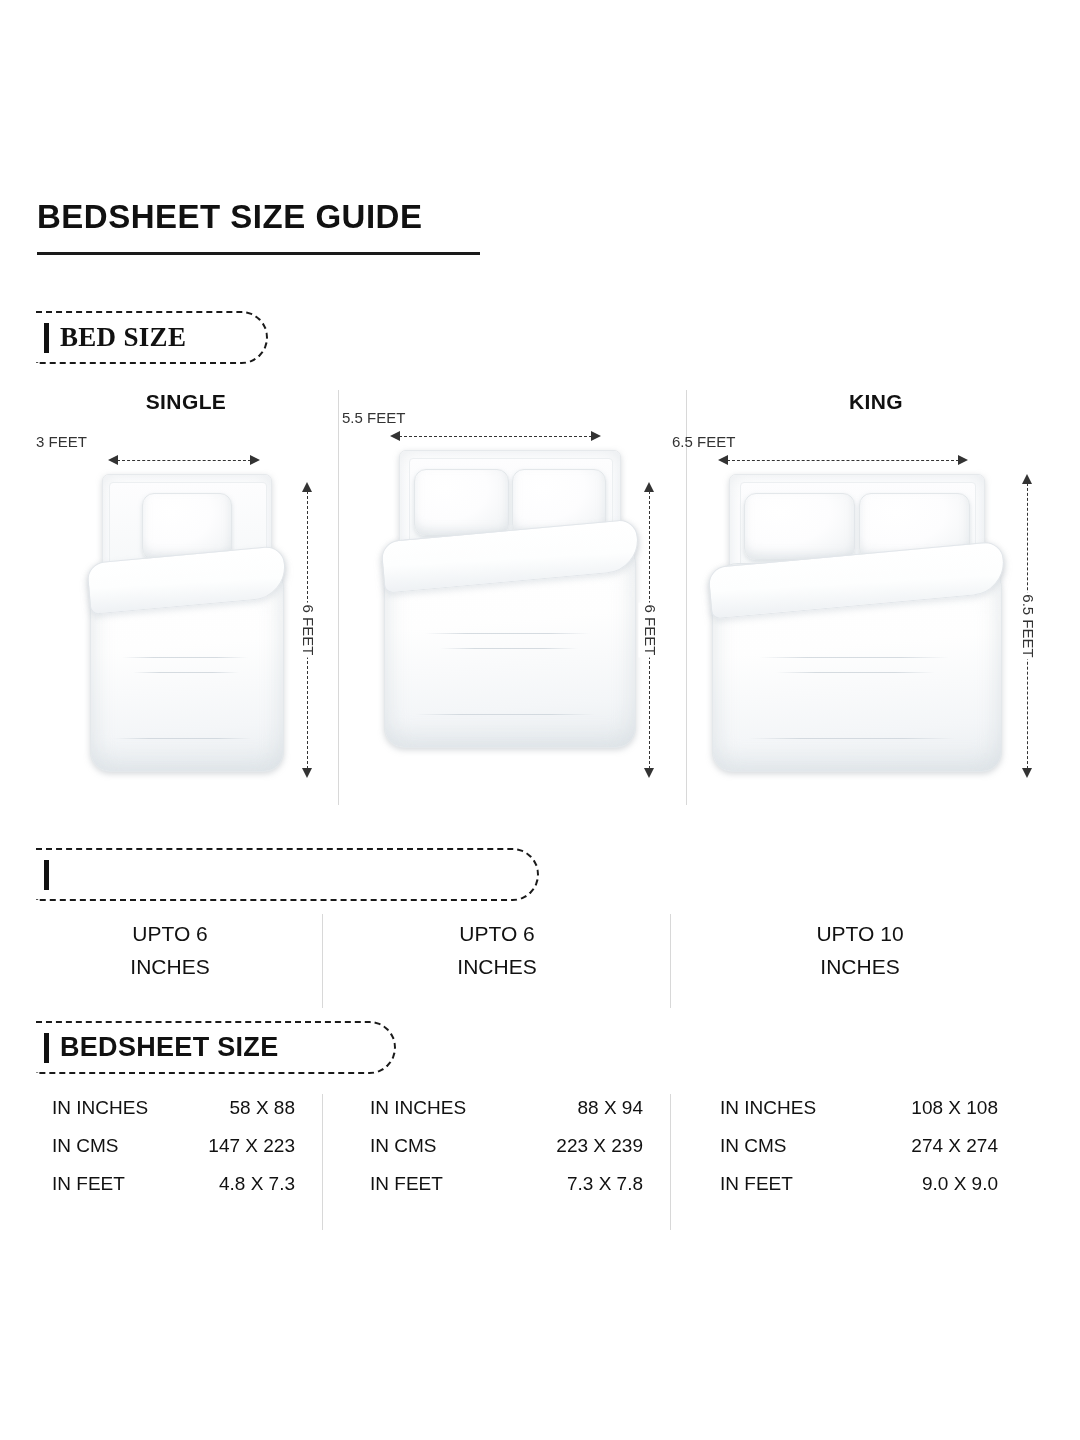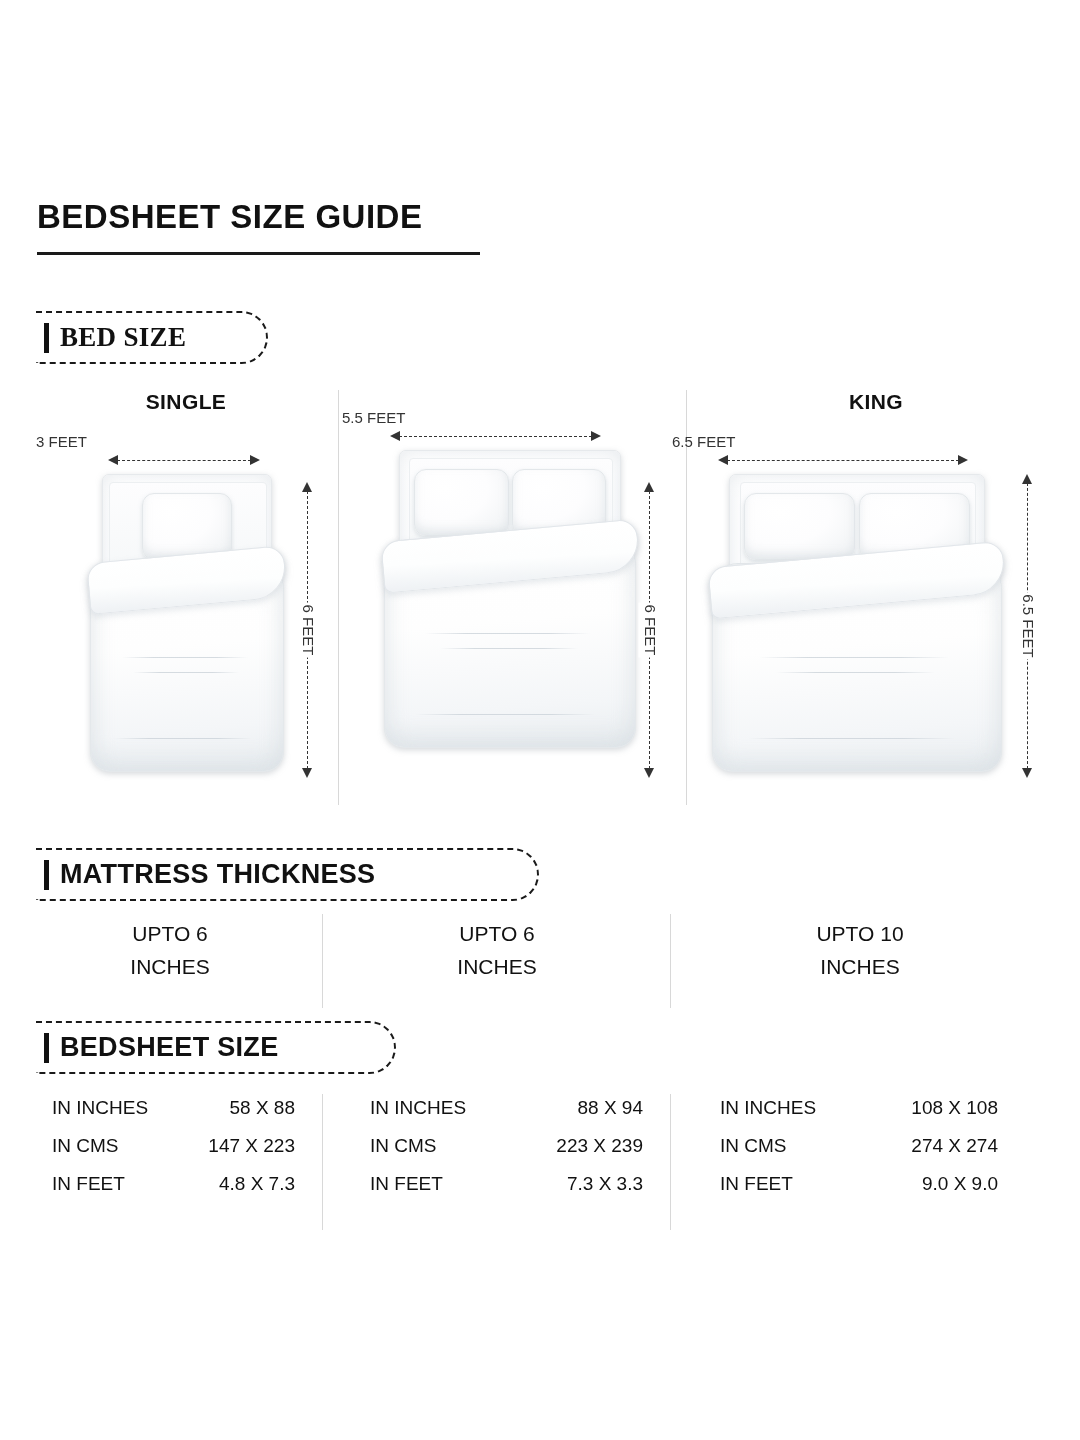--- a/index.html
+++ b/index.html
@@ -281,21 +281,20 @@
       <div class="av t"></div>
       <div class="vline"></div>
       <div class="av b"></div>
       <div class="vlabel">6.5 FEET</div>
     </div>
   </div>
 </div>
 
 <div class="pill" id="pill-mattress">
   <div class="bar"></div>
-  <div class="pill-label">MATTRESS THICKNESS</div>
 </div>
 
 <div class="three-col" style="top:918px;height:90px;">
   <div class="vdiv" style="left:322px;top:-4px;height:94px;"></div>
   <div class="vdiv" style="left:670px;top:-4px;height:94px;"></div>
 
   <div class="tc-cell" style="left:20px;width:300px;">
     <div class="thickness-text">UPTO 6
 INCHES</div>
   </div>
@@ -337,21 +336,21 @@
     <div class="spec-row">
       <span class="spec-label">IN INCHES</span>
       <span class="spec-value">88 X 94</span>
     </div>
     <div class="spec-row">
       <span class="spec-label">IN CMS</span>
       <span class="spec-value">223 X 239</span>
     </div>
     <div class="spec-row">
       <span class="spec-label">IN FEET</span>
-      <span class="spec-value">7.3 X 3.3</span>
+      <span class="spec-value">7.3 X 7.8</span>
     </div>
   </div>
 
   <div class="tc-cell" style="left:720px;width:278px;">
     <div class="spec-row">
       <span class="spec-label">IN INCHES</span>
       <span class="spec-value">108 X 108</span>
     </div>
     <div class="spec-row">
       <span class="spec-label">IN CMS</span>

